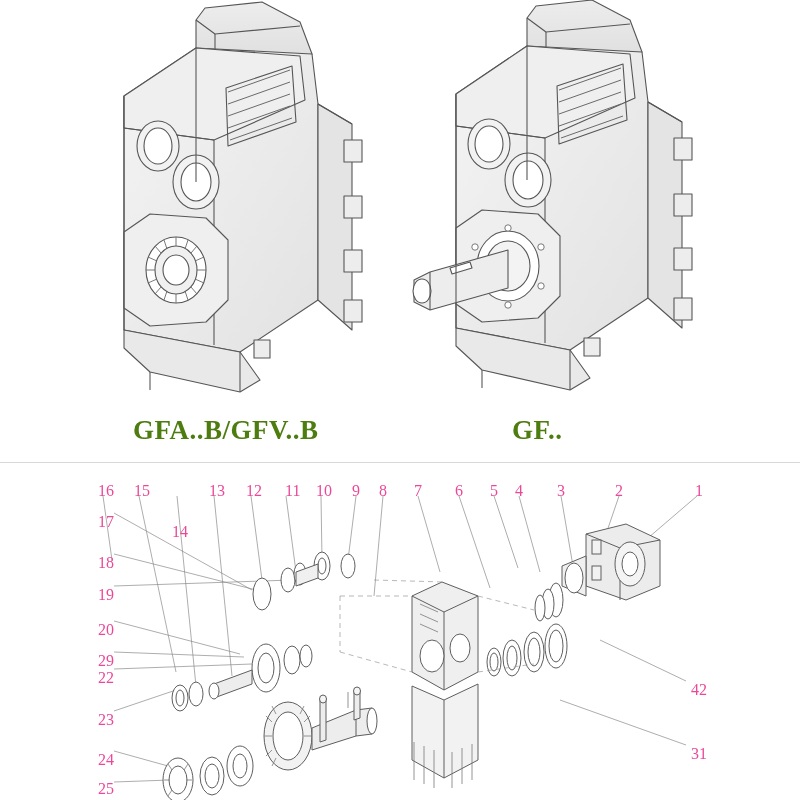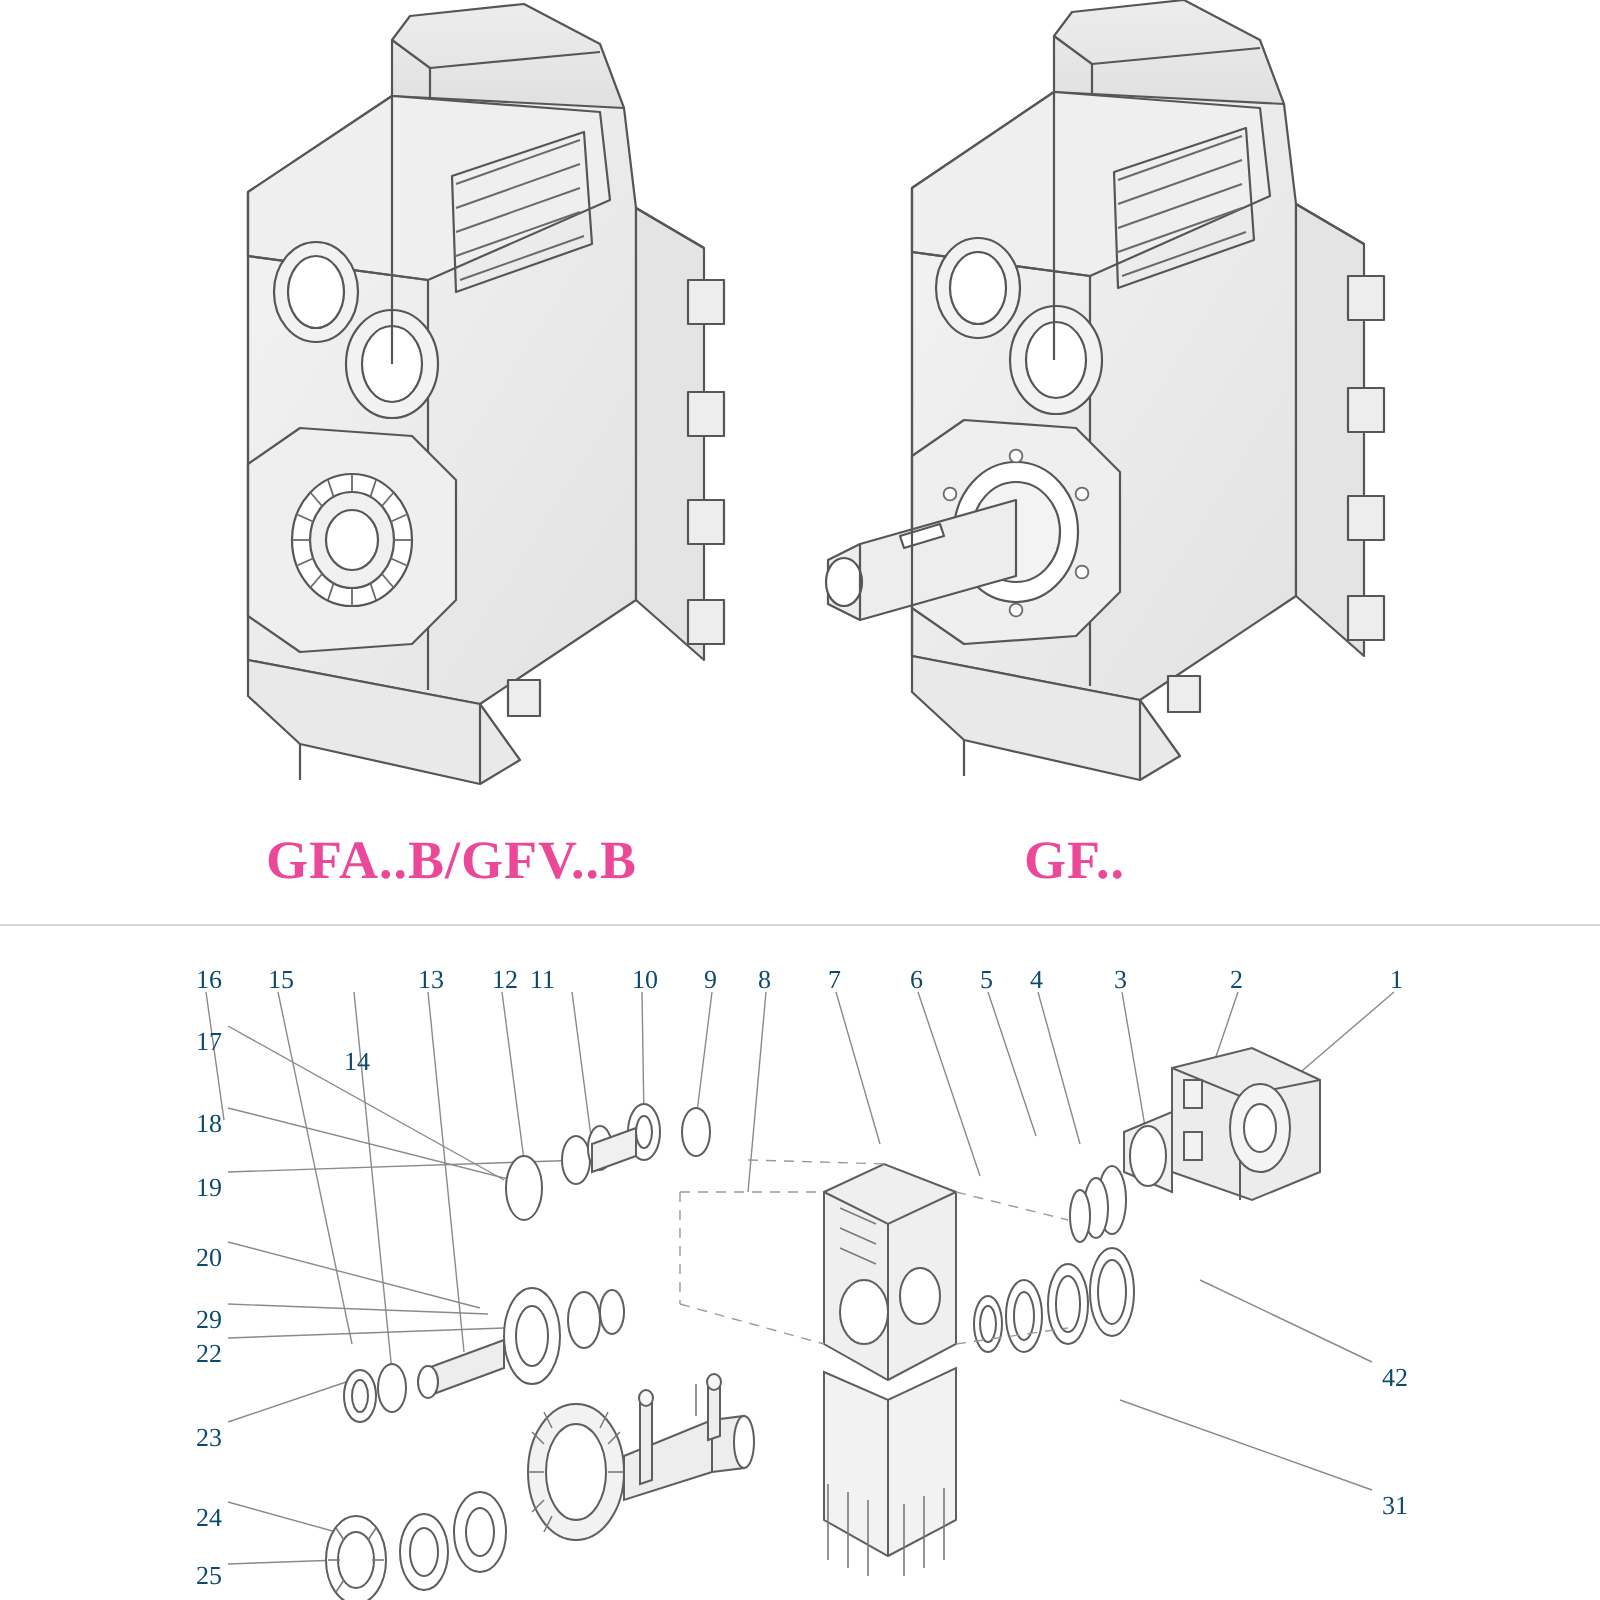--- a/index.html
+++ b/index.html
@@ -25,37 +25,37 @@
     left: 0;
     top: 0;
     width: 800px;
     height: 800px;
   }
   .label-top {
     position: absolute;
     font-family: "Liberation Serif", serif;
     font-weight: bold;
     font-size: 27px;
-    color: #ec4899;
+    color: #4d7c0f;
     letter-spacing: 0.5px;
     white-space: nowrap;
   }
   #label-gfab {
     left: 133px;
     top: 415px;
   }
   #label-gf {
     left: 512px;
     top: 415px;
   }
   .callout-num {
     position: absolute;
     font-family: "Liberation Serif", serif;
-    font-size: 13px;
-    color: #0c4a6e;
+    font-size: 16px;
+    color: #ec4899;
     white-space: nowrap;
     text-align: center;
   }
   .divider-line {
     position: absolute;
     left: 0;
     top: 462px;
     width: 800px;
     height: 1px;
     background: #d8d8d8;
@@ -371,21 +371,21 @@
         <ellipse cx="357" cy="691" rx="3.5" ry="4" fill="#f6f6f6"></ellipse>
       </g>
     </g>
   </svg>
 
   <div class="callout-num" style="left:98px;  top:482px;">16</div>
   <div class="callout-num" style="left:134px; top:482px;">15</div>
   <div class="callout-num" style="left:172px; top:482px;margin-top:41px;">14</div>
   <div class="callout-num" style="left:209px; top:482px;">13</div>
   <div class="callout-num" style="left:246px; top:482px;">12</div>
-  <div class="callout-num" style="left:265px; top:482px;">11</div>
+  <div class="callout-num" style="left:285px; top:482px;">11</div>
   <div class="callout-num" style="left:316px; top:482px;">10</div>
   <div class="callout-num" style="left:352px; top:482px;">9</div>
   <div class="callout-num" style="left:379px; top:482px;">8</div>
   <div class="callout-num" style="left:414px; top:482px;">7</div>
   <div class="callout-num" style="left:455px; top:482px;">6</div>
   <div class="callout-num" style="left:490px; top:482px;">5</div>
   <div class="callout-num" style="left:515px; top:482px;">4</div>
   <div class="callout-num" style="left:557px; top:482px;">3</div>
   <div class="callout-num" style="left:615px; top:482px;">2</div>
   <div class="callout-num" style="left:695px; top:482px;">1</div>

